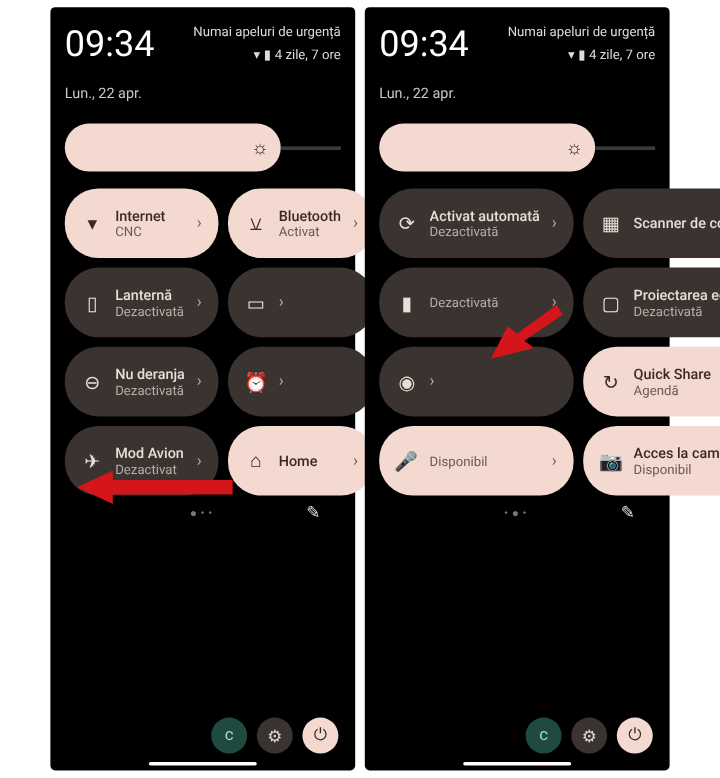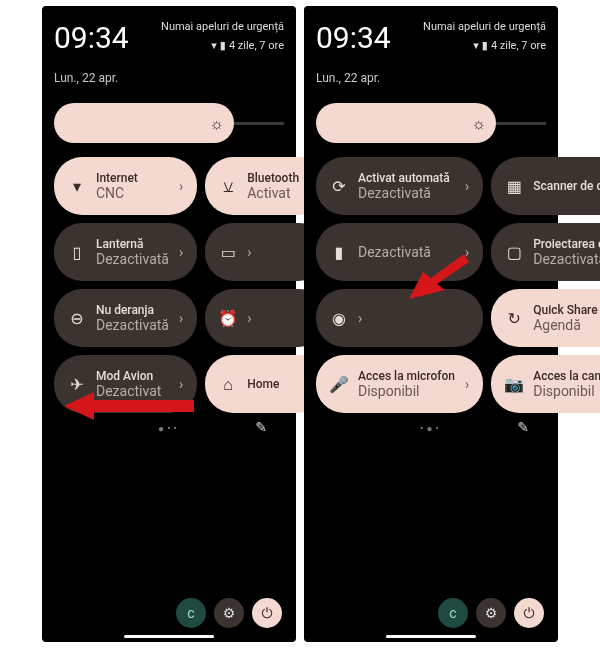--- a/index.html
+++ b/index.html
@@ -16,21 +16,21 @@
 .track{flex:1;height:3px;background:#3a3a3a;margin-left:0}
 .tiles{margin-top:14px;display:grid;grid-template-columns:1fr 1fr;gap:8px}
 .tile{height:58px;border-radius:28px;padding:0 14px 0 14px;display:flex;align-items:center;gap:10px;position:relative}
 .on{background:#f3d9cf;color:#3a2a24}
 .off{background:#3a3330;color:#e8ddd8}
 .off .sub{color:#b8ada8}
 .on .sub{color:#6b5a52}
 .ic{width:18px;height:18px;flex:0 0 18px;display:flex;align-items:center;justify-content:center}
 .txt{flex:1;overflow:hidden}
 .tt{font-size:12px;font-weight:500;white-space:nowrap;overflow:hidden;text-overflow:ellipsis}
-.sub{font-size:14px;white-space:nowrap;overflow:hidden;text-overflow:ellipsis}
+.sub{font-size:11px;white-space:nowrap;overflow:hidden;text-overflow:ellipsis}
 .chev{font-size:14px;opacity:.7}
 .dots{text-align:center;color:#777;font-size:10px;margin-top:10px;letter-spacing:3px;position:relative}
 .edit{position:absolute;right:14px;top:-4px;font-size:14px;color:#ddd}
 .bottom{position:absolute;bottom:14px;right:14px;display:flex;gap:8px;align-items:center}
 .bbtn{width:30px;height:30px;border-radius:50%;display:flex;align-items:center;justify-content:center;font-size:14px}
 .bbtn.u{background:#1e4a42;color:#a8d8cc}
 .bbtn.g{background:#3a3330;color:#ddd}
 .bbtn.p{background:#f3d9cf;color:#3a2a24}
 .navbar{position:absolute;bottom:4px;left:50%;transform:translateX(-50%);width:90px;height:3px;background:#fff;border-radius:2px}
 .arrow-swipe{position:absolute;top:382px;left:22px}
@@ -199,21 +199,20 @@
         <div class="tile on">
           <div class="ic">↻</div>
           <div class="txt">
             <div class="tt">Quick Share</div>
             <div class="sub">Agendă</div>
           </div>
         </div>
         <div class="tile on">
           <div class="ic">🎤</div>
           <div class="txt">
-            <div class="tt">Acces la microfon</div>
             <div class="sub">Disponibil</div>
           </div>
           <div class="chev">›</div>
         </div>
         <div class="tile on">
           <div class="ic">📷</div>
           <div class="txt">
             <div class="tt">Acces la cameră</div>
             <div class="sub">Disponibil</div>
           </div>

